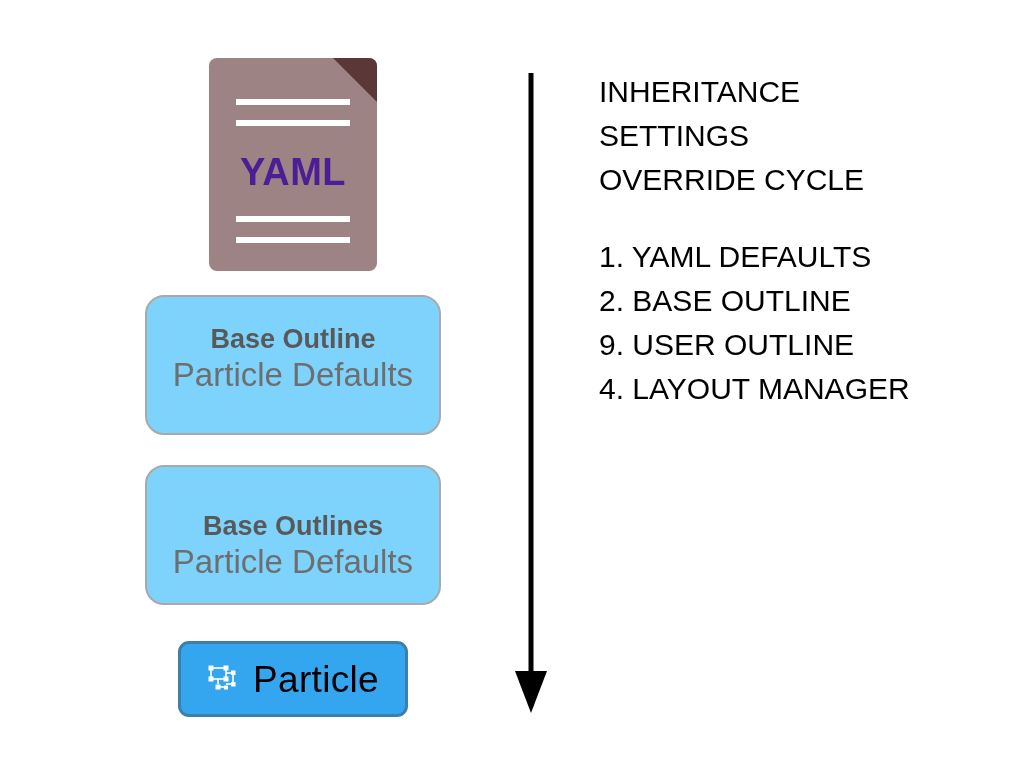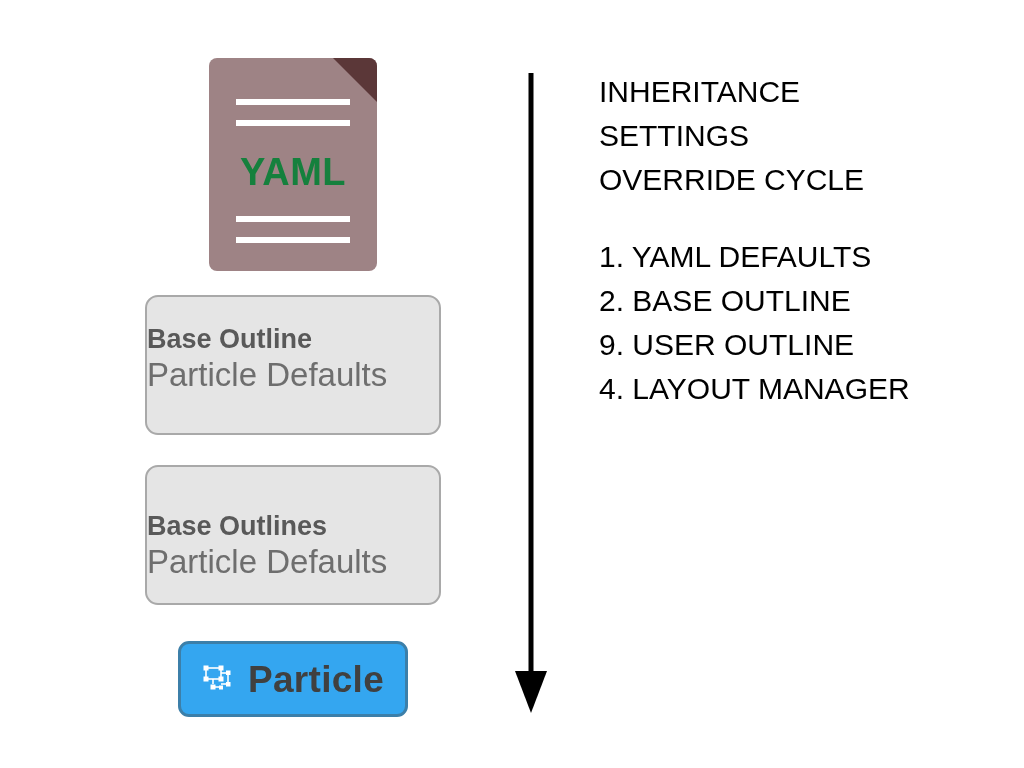--- a/index.html
+++ b/index.html
@@ -50,37 +50,37 @@
   #yaml-icon .rule.r1 { top: 41px; }
   #yaml-icon .rule.r2 { top: 62px; }
   #yaml-icon .rule.r3 { top: 158px; }
   #yaml-icon .rule.r4 { top: 179px; }
   #yaml-icon .doc-label {
     position: absolute;
     left: 0;
     right: 0;
     top: 95px;
     text-align: center;
-    color: #15803d;
+    color: #4c1d95;
     font-size: 38px;
     font-weight: bold;
     letter-spacing: 0.5px;
     line-height: 1;
   }
 
   
   .outline-card {
     position: absolute;
     left: 145px;
     width: 296px;
-    background: #e5e5e5;
+    background: #7dd3fc;
     border: 2px solid #a9a9a9;
-    border-radius: 13px;
+    border-radius: 19px;
     box-sizing: border-box;
-    text-align: left;
+    text-align: center;
   }
   #card-base { top: 295px; height: 140px; }
   #card-user { top: 465px; height: 140px; }
 
   .outline-card .card-title {
     color: #595959;
     font-size: 27px;
     font-weight: bold;
     line-height: 1.18;
   }
@@ -110,23 +110,23 @@
     gap: 14px;
     cursor: pointer;
   }
   #particle-button .pb-icon {
     width: 32px;
     height: 32px;
     display: block;
     flex: none;
   }
   #particle-button .pb-label {
-    color: #404040;
+    color: #000000;
     font-size: 37px;
-    font-weight: bold;
+    font-weight: normal;
     line-height: 1;
     letter-spacing: 0.3px;
   }
 
   
   #flow-arrow {
     position: absolute;
     left: 505px;
     top: 65px;
     width: 56px;

